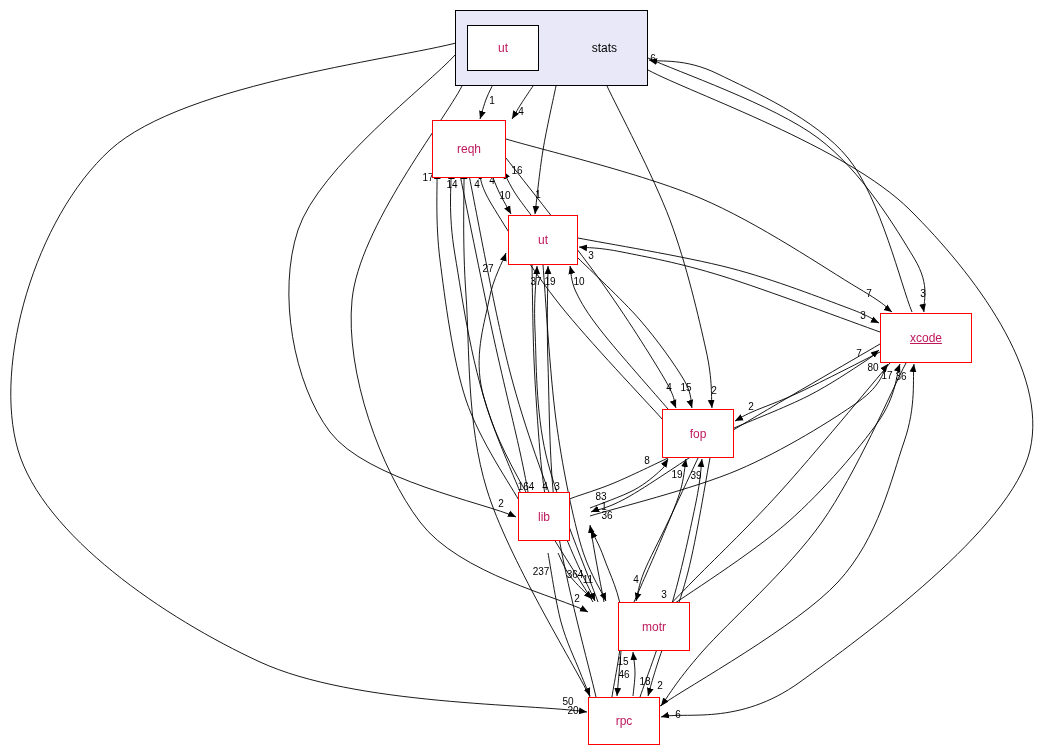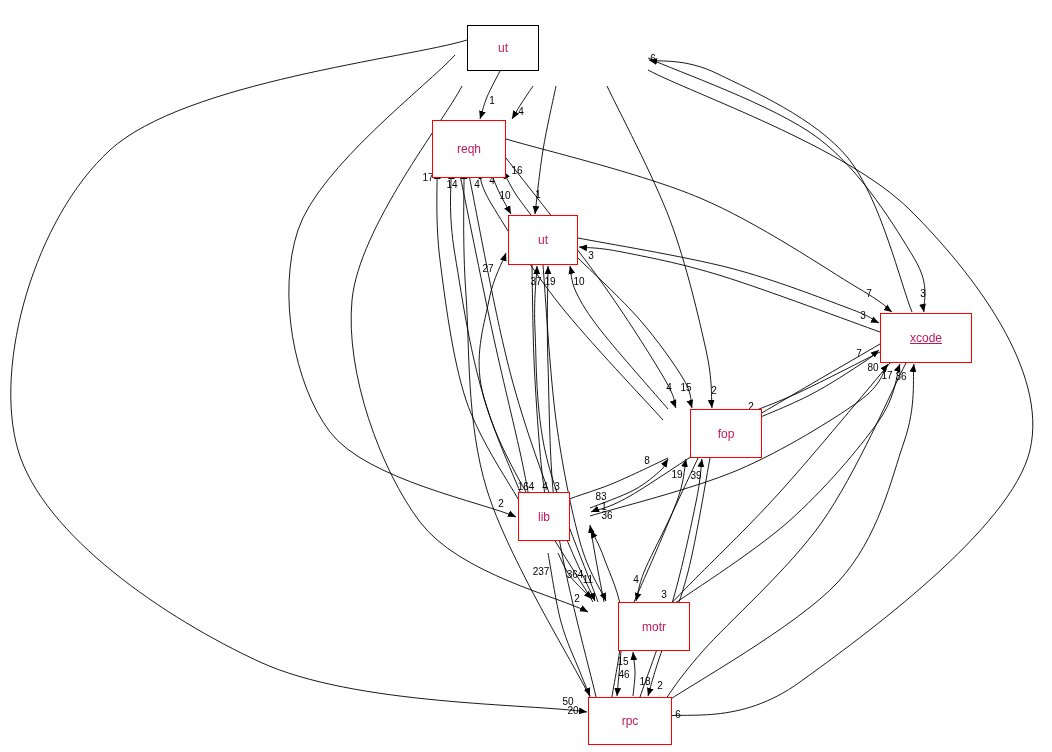--- a/index.html
+++ b/index.html
@@ -38,24 +38,24 @@
     font-size:12px;color:#be185d;
     z-index:2;
     cursor:pointer;
     box-sizing:border-box;
   }
   .node.plain{border-color:#000;}
   #n-ut_top{left:467px;top:25px;width:72px;height:46px;}
   #n-reqh  {left:432px;top:120px;width:74px;height:58px;}
   #n-ut    {left:508px;top:215px;width:70px;height:50px;}
   #n-xcode {left:880px;top:313px;width:92px;height:50px;text-decoration:underline;}
-  #n-fop   {left:662px;top:409px;width:72px;height:49px;margin-left:28px;}
+  #n-fop   {left:662px;top:409px;width:72px;height:49px;}
   #n-lib   {left:518px;top:492px;width:52px;height:49px;}
   #n-motr  {left:590px;top:602px;width:72px;height:49px;margin-left:28px;}
-  #n-rpc   {left:588px;top:697px;width:84px;height:48px;}
+  #n-rpc   {left:588px;top:697px;width:72px;height:48px;}
   .edge-label{
     font-family:"Liberation Sans",sans-serif;
     font-size:10px;
     fill:#000;
   }
 </style>
 </head>
 <body>
 
 <div id="canvas">
@@ -159,20 +159,23 @@
       <path d="M 648 70 C 691.6666666666666 93.33333333333333, 846.3333333333334 146.66666666666666, 910 210 C 973.6666666666666 273.3333333333333, 1048.3333333333333 371.3333333333333, 1030 450 C 1011.6666666666666 528.6666666666666, 861.5 637.5, 800 682 C 738.5 726.5, 684.1666666666666 711.1666666666666, 661 717" fill="none" stroke="#000000" stroke-width="0.9" marker-end="url(#arrow)"></path>
       <text x="678" y="718" class="edge-label" text-anchor="middle">6</text>
       <path d="M 548 553 C 550.1666666666666 564.5, 555.6666666666666 602.1666666666666, 561 622 C 566.3333333333334 641.8333333333334, 575.1666666666666 659.6666666666666, 580 672 C 584.8333333333334 684.3333333333334, 588.3333333333334 692, 590 696" fill="none" stroke="#000000" stroke-width="0.9" marker-end="url(#arrow)"></path>
       <text x="568" y="705" class="edge-label" text-anchor="middle">50</text>
       <path d="M 467 40 C 407.5 58.33333333333333, 184.83333333333331 81.66666666666667, 110 150 C 35.16666666666667 218.33333333333331, -7 364.6666666666667, 18 450 C 43 535.3333333333334, 165.16666666666669 618.3333333333334, 260 662 C 354.8333333333333 705.6666666666666, 532.5 703.6666666666666, 587 712" fill="none" stroke="#000000" stroke-width="0.9" marker-end="url(#arrow)"></path>
       <text x="573" y="714" class="edge-label" text-anchor="middle">20</text>
       <path d="M 912 312 C 901.3333333333334 286.3333333333333, 880.3333333333334 197.66666666666666, 848 158 C 815.6666666666666 118.33333333333334, 751.1666666666666 90.33333333333333, 718 74 C 684.8333333333334 57.66666666666667, 660.5 62.333333333333336, 649 60" fill="none" stroke="#000000" stroke-width="0.9" marker-end="url(#arrow)"></path>
       <text x="653" y="62" class="edge-label" text-anchor="middle">6</text>
     </svg>
 
+  <div class="cluster">
+    <span class="cluster-label">stats</span>
+  </div>
 
   <div class="node plain" id="n-ut_top">ut</div>
 
   <div class="node" id="n-reqh">reqh</div>
 
   <div class="node" id="n-ut">ut</div>
 
   <div class="node" id="n-xcode">xcode</div>
 
   <div class="node" id="n-fop">fop</div>

